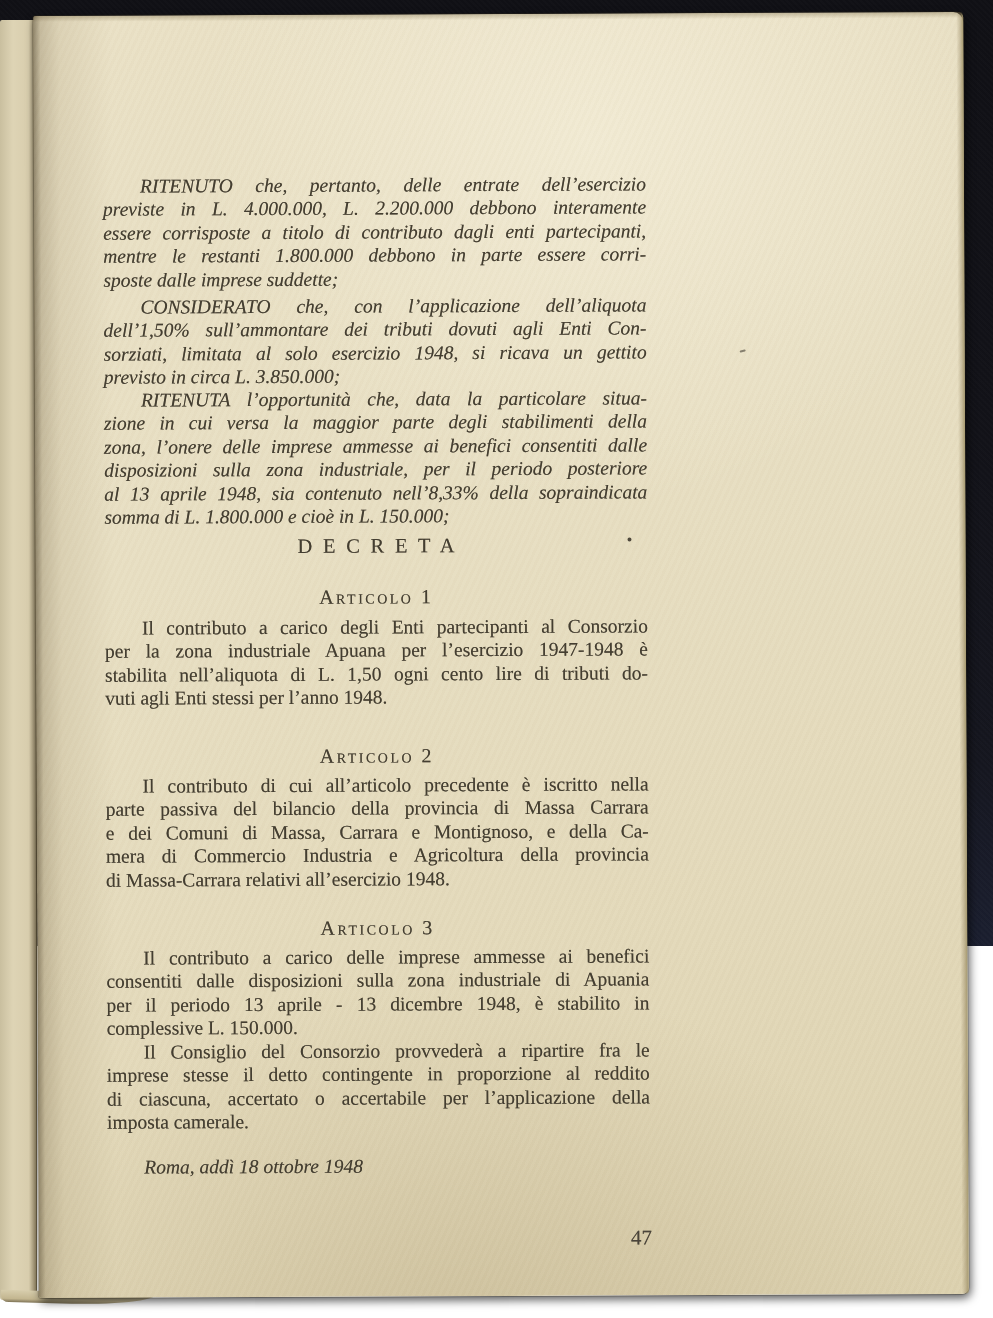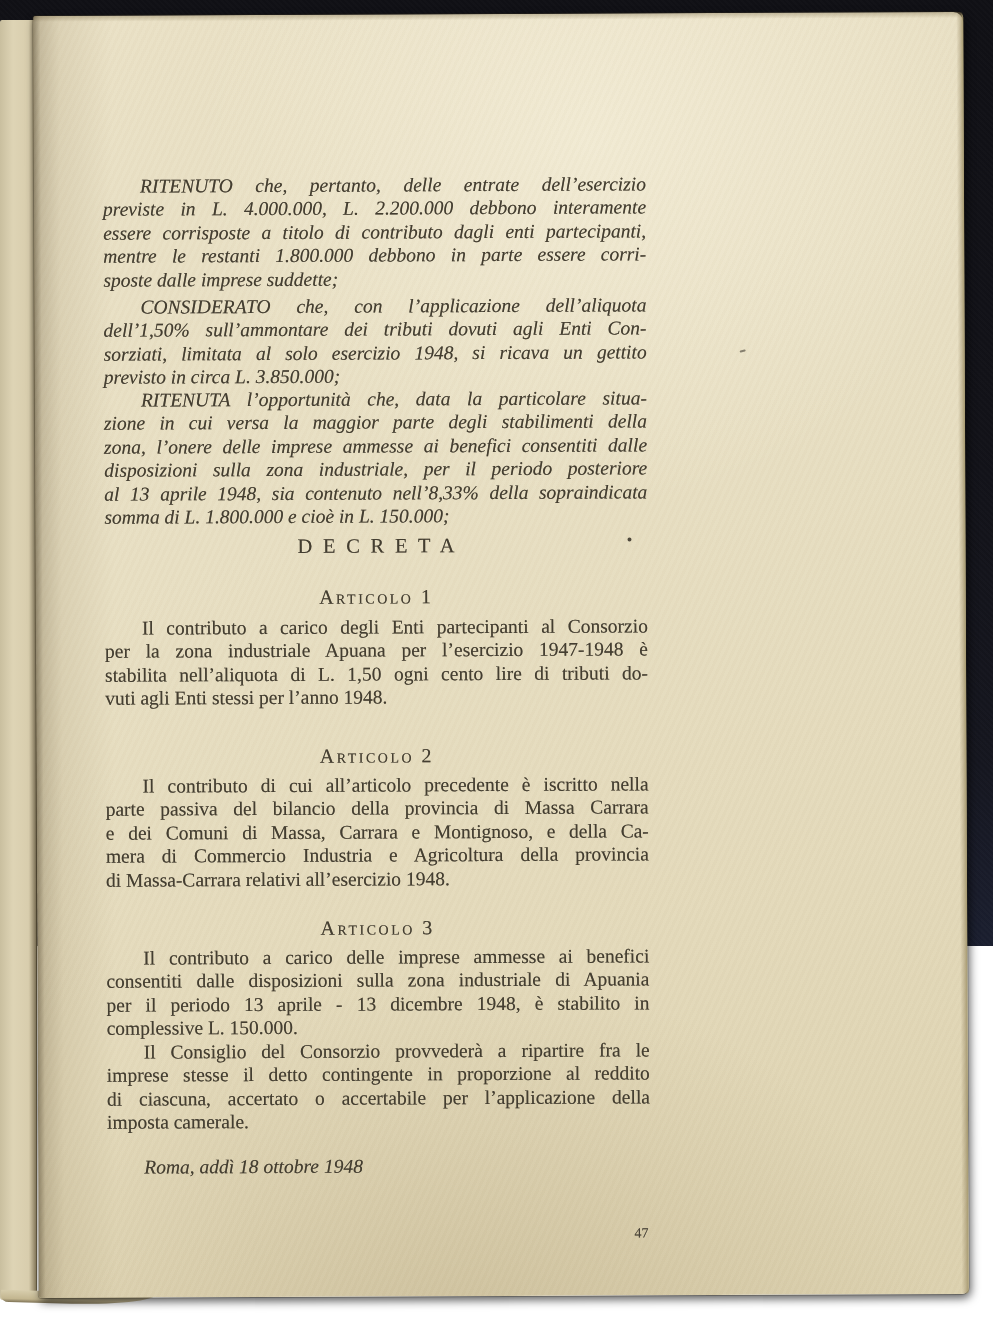--- a/index.html
+++ b/index.html
@@ -75,21 +75,21 @@
     position:absolute;width:543px;margin:0;font-weight:normal;
     text-align:center;font-variant:small-caps;letter-spacing:2.5px;
     font-size:20px;line-height:23.4px;color:#443e31;
   }
   .dateline{
     position:absolute;margin:0;padding-left:37px;font-style:italic;
     font-size:19.5px;line-height:23.4px;color:#443e31;
   }
   .page-number{
     position:absolute;left:573px;top:1212px;width:60px;text-align:center;
-    font-size:14px;color:#4a443a;text-shadow:0 0 0.6px rgba(62,55,42,0.5);
+    font-size:21px;color:#4a443a;text-shadow:0 0 0.6px rgba(62,55,42,0.5);
   }
   .speck{position:absolute;background:#332e24;}
   .speck-1{left:592px;top:524px;width:4px;height:4px;border-radius:50%;opacity:0.85;}
   .speck-2{left:705px;top:337px;width:6px;height:2px;border-radius:2px;opacity:0.55;transform:rotate(-14deg);}
   
   .pos-p1{top:159px}.pos-p2{top:280px}.pos-p3{top:373px}
   .pos-dec{top:520px}
   .pos-a1h{top:571px}.pos-a1p{top:601px}
   .pos-a2h{top:730px}.pos-a2p{top:759px}
   .pos-a3h{top:902px}.pos-a3p1{top:931px}.pos-a3p2{top:1025px}

